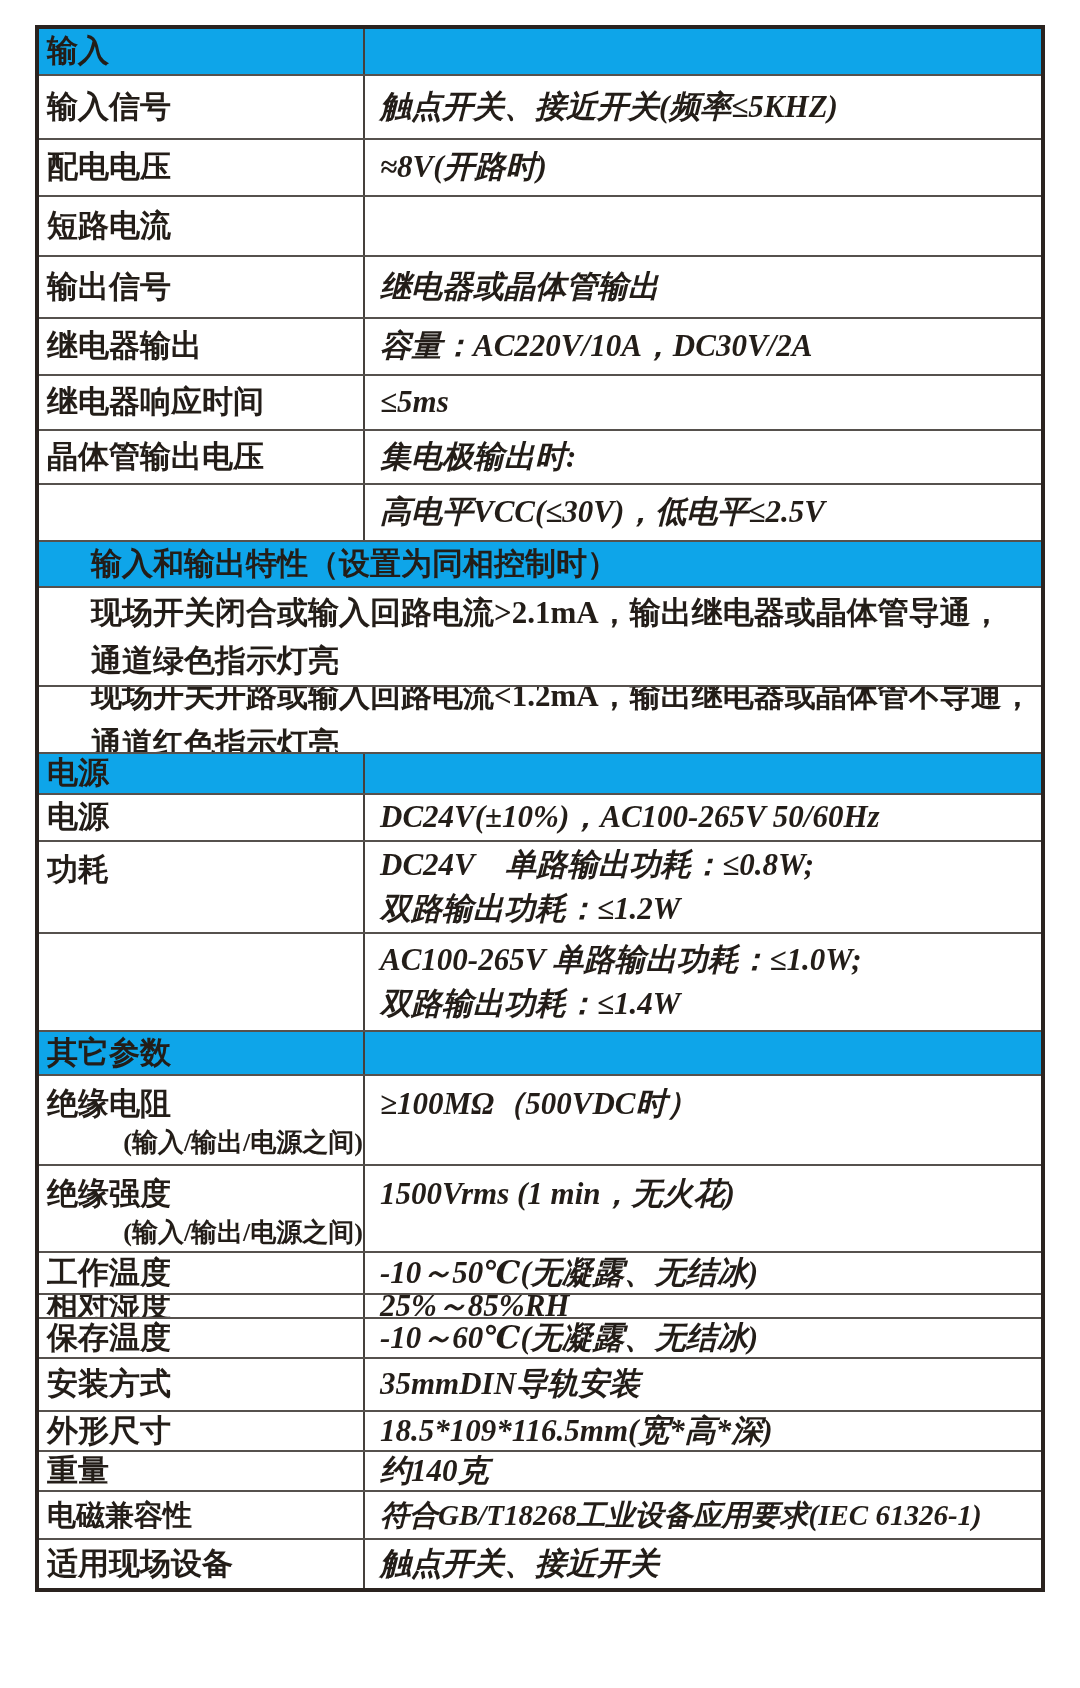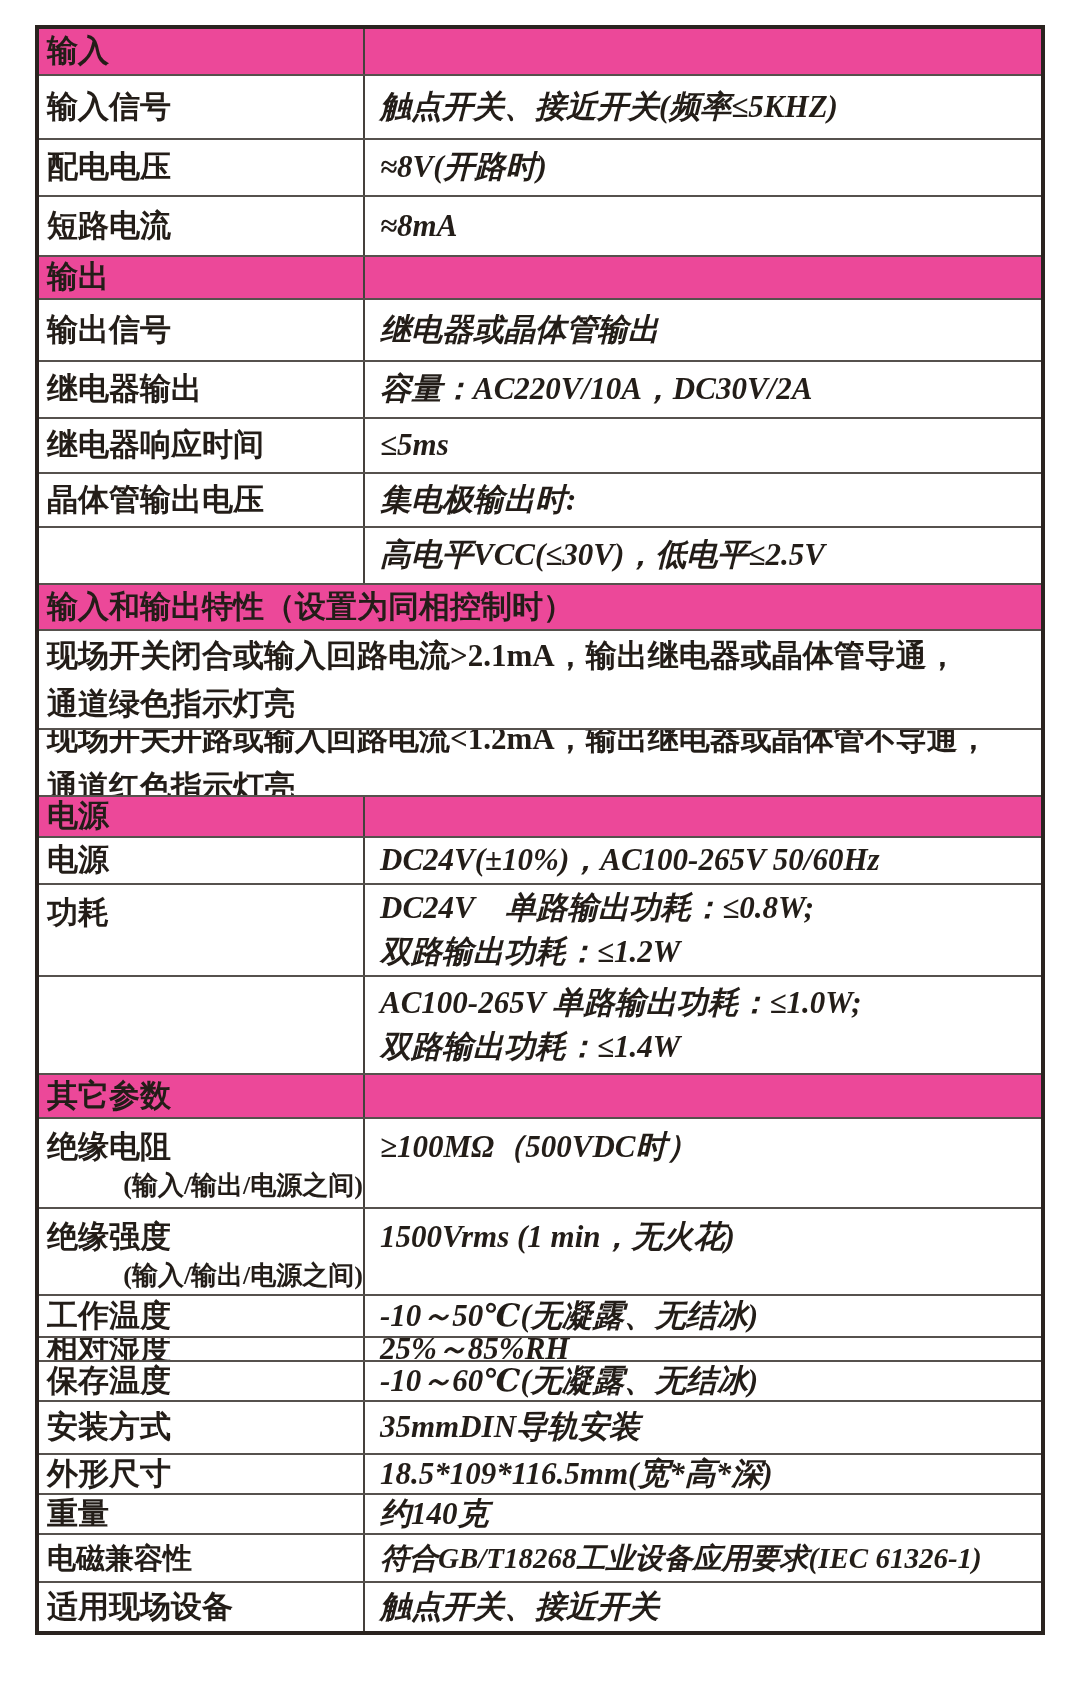--- a/index.html
+++ b/index.html
@@ -18,40 +18,40 @@
     border:4px solid #2a231f;
     box-sizing:border-box;
     background:#fff;
   }
   .row{
     display:flex;
     box-sizing:border-box;
     border-top:2px solid #56514d;
   }
   .row:first-child{border-top:none;}
-  .section{background:#ec4899;}
+  .section{background:#0ea5e9;}
   .cell{box-sizing:border-box;}
   .label-cell{
     flex:0 0 326px;width:326px;
     border-right:2px solid #45403c;
     display:flex;flex-direction:column;justify-content:center;
     padding-left:8px;
     white-space:nowrap;overflow:hidden;
   }
   .value-cell{
     flex:1 1 auto;
     display:flex;flex-direction:column;justify-content:center;
     padding-left:15px;
     white-space:nowrap;overflow:hidden;font-style:italic;
   }
   .full-cell{
     flex:1 1 auto;
     display:flex;flex-direction:column;justify-content:center;
     padding-left:8px;
-    white-space:nowrap;overflow:hidden;
+    white-space:nowrap;overflow:hidden;margin-left:44px;
   }
   .txt{font-size:31px;line-height:1.25;}
   .sub{font-size:26px;line-height:1.3;text-align:right;}
   .two .txt{line-height:44px;}
   .top-align{justify-content:flex-start;padding-top:6px;}
   .wide-lines .txt{line-height:48px;}
   .emc .txt{font-size:29px;}
 </style>
 </head>
 <body>
@@ -80,31 +80,22 @@
       </div>
     <div class="cell value-cell">
         <span class="txt">≈8V(开路时)</span>
       </div>
   </div>
 
   <div class="row" style="height:60px">
     <div class="cell label-cell">
         <span class="txt">短路电流</span>
       </div>
-    <div class="cell value-cell">
-        <span class="txt">≈8mA</span>
-      </div>
-  </div>
-
-  <div class="row section" style="height:43px">
-    <div class="cell label-cell">
-        <span class="txt">输出</span>
-      </div>
-    <div class="cell value-cell"></div>
-  </div>
+  </div>
+
 
   <div class="row" style="height:62px">
     <div class="cell label-cell">
         <span class="txt">输出信号</span>
       </div>
     <div class="cell value-cell">
         <span class="txt">继电器或晶体管输出</span>
       </div>
   </div>
 

